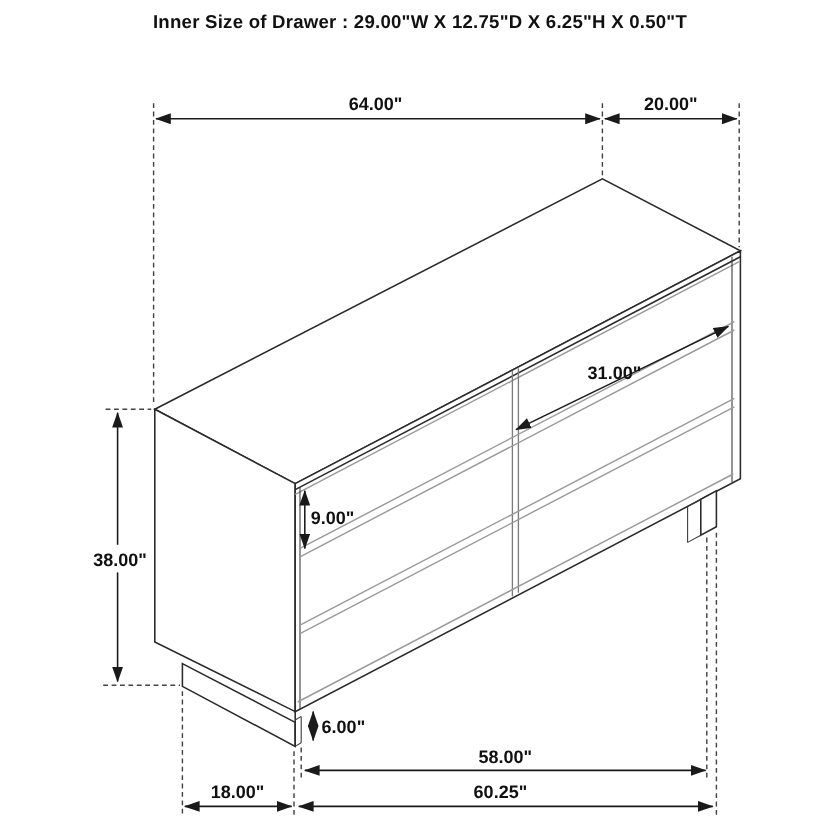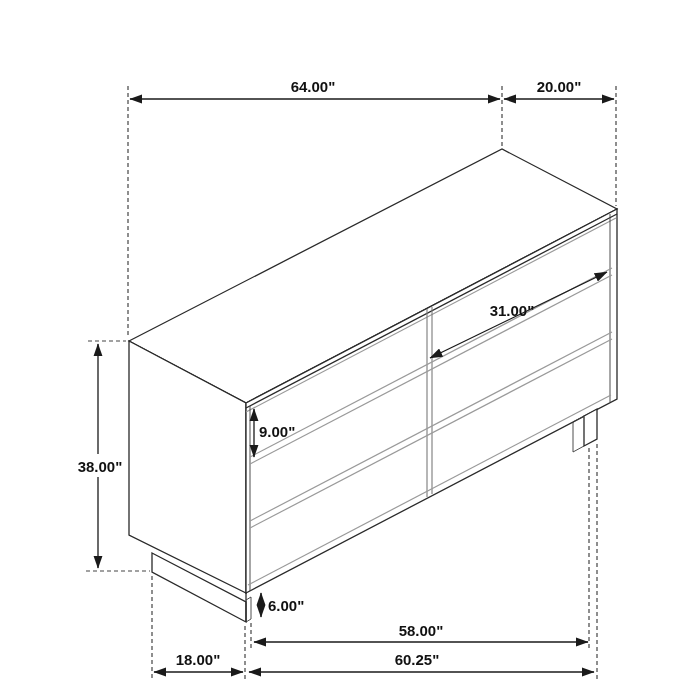--- a/index.html
+++ b/index.html
@@ -38,20 +38,21 @@
   .divider-line   { stroke: #7a7a7a; stroke-width: 1.1; fill: none; }
   .dash-line      { stroke: #444444; stroke-width: 1.2; fill: none; stroke-dasharray: 4 3; }
   .dim-line       { stroke: #1a1a1a; stroke-width: 1.3; fill: none; }
   .dim-text       { font-family: "Liberation Sans", sans-serif; font-size: 15px; font-weight: bold; fill: #111111; }
 </style>
 </head>
 <body>
 
 <div class="canvas">
 
+  <div class="title">Inner Size of Drawer : 29.00"W X 12.75"D X 6.25"H X 0.50"T</div>
 
   <svg class="drawing" width="700" height="700" viewBox="0 0 700 700">
 
     <defs>
       <marker id="arr" viewBox="0 0 10 7" refX="9.5" refY="3.5" markerWidth="10" markerHeight="7" orient="auto-start-reverse">
         <path d="M0,0 L10,3.5 L0,7 z" fill="#1a1a1a"></path>
       </marker>
     </defs>
 
     <g>

